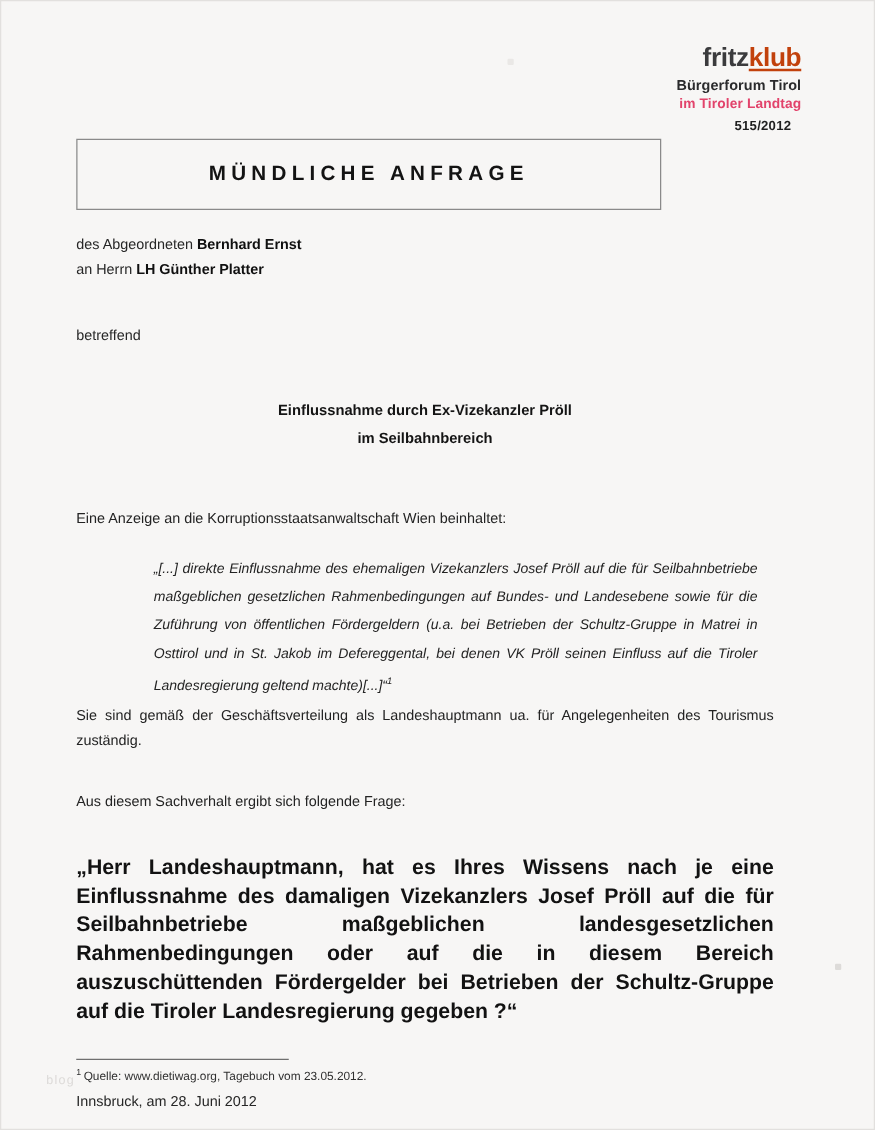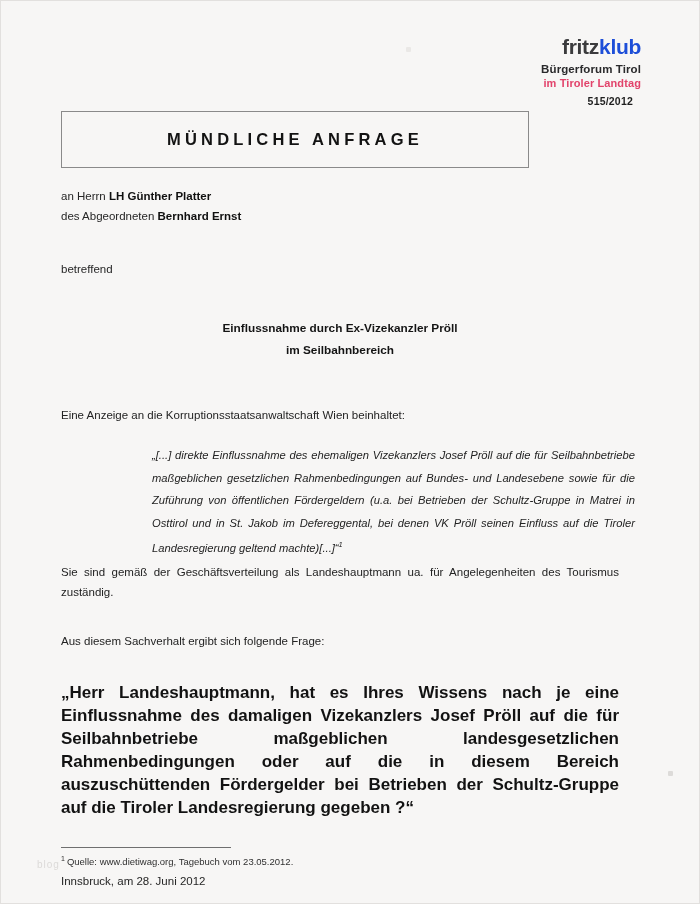--- a/index.html
+++ b/index.html
@@ -29,21 +29,21 @@
     text-align: right;
     line-height: 1.18;
   }
   .logo-wordmark {
     font-size: 21px;
     font-weight: bold;
     letter-spacing: -0.3px;
     white-space: nowrap;
   }
   .logo-fritz { color: #3b3b3d; }
-  .logo-klub  { color: #1d4ed8; }
+  .logo-klub  { color: #c2410c; text-decoration: underline; }
   .logo-line2 {
     font-size: 11.5px;
     font-weight: bold;
     color: #2a2a2c;
     margin-top: 3px;
     letter-spacing: 0.1px;
     white-space: nowrap;
   }
   .logo-line3 {
     font-size: 11px;
@@ -124,21 +124,21 @@
     text-align: justify;
   }
 
   .para-intro { margin-top: 44px; }
   .para-zustaendig { margin-top: 3px; }
   .para-frage { margin-top: 29px; }
 
   
   .quote {
     margin-top: 19px;
-    margin-left: 91px;
+    margin-left: 62px;
     width: 483px;
     font-size: 11.2px;
     font-style: italic;
     line-height: 22.5px;
     text-align: justify;
     color: #232323;
   }
   .quote sup {
     font-size: 7.5px;
     vertical-align: super;
@@ -221,23 +221,23 @@
   </div>
 
   <div class="doc-number">515/2012</div>
 
   <div class="title-box">
     <div class="title-text">MÜNDLICHE ANFRAGE</div>
   </div>
 
   <div class="body">
 
+    <div class="addressee-line"><span>des Abgeordneten </span><b>Bernhard Ernst</b></div>
+
     <div class="addressee-line"><span>an Herrn </span><b>LH Günther Platter</b></div>
-
-    <div class="addressee-line"><span>des Abgeordneten </span><b>Bernhard Ernst</b></div>
 
     <div class="betreffend">betreffend</div>
 
     <div class="subject">
       <div>Einflussnahme durch Ex-Vizekanzler Pröll</div>
       <div>im Seilbahnbereich</div>
     </div>
 
     <div class="para para-intro">Eine Anzeige an die Korruptionsstaatsanwaltschaft Wien beinhaltet:</div>
 

